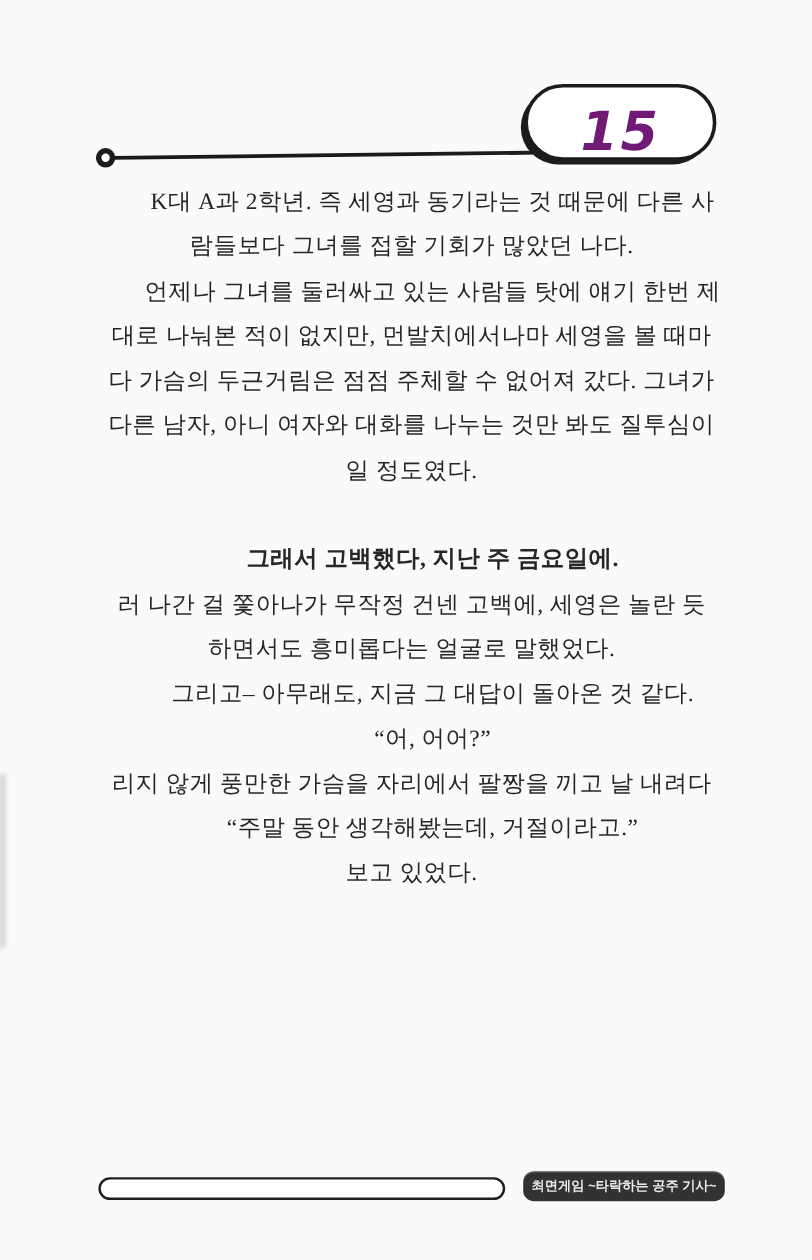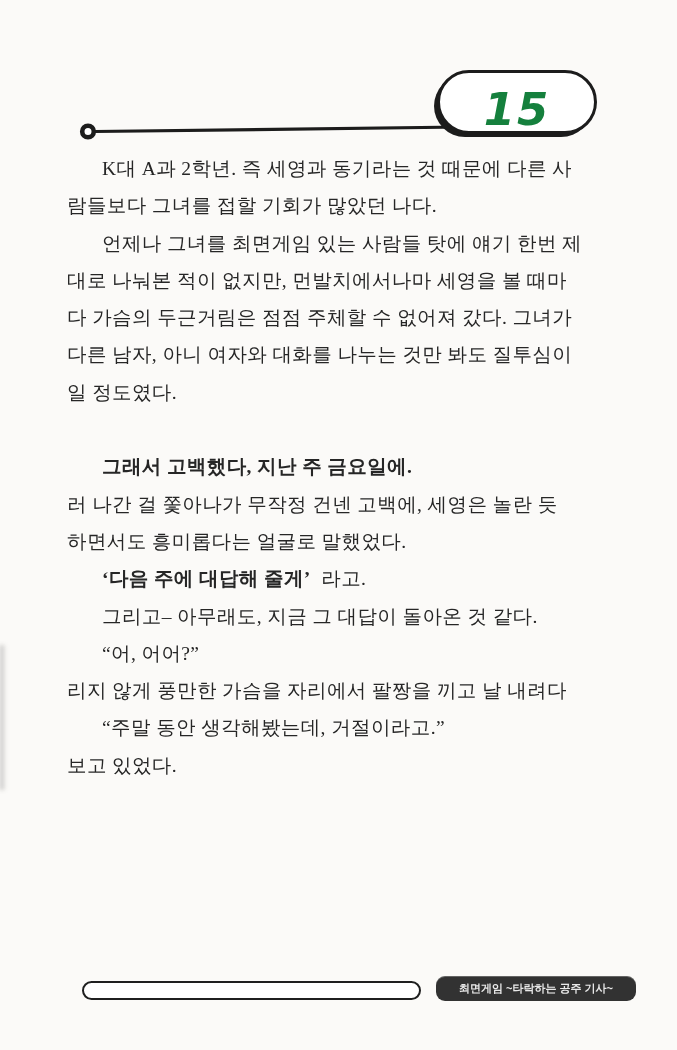--- a/index.html
+++ b/index.html
@@ -37,27 +37,27 @@
     box-shadow:-4px 4px 0 -1px #1c1c1c;
     box-sizing:border-box;
     display:flex;align-items:center;justify-content:center;
   }
   .chapter-num{
     font-family:"DejaVu Sans","Liberation Sans",sans-serif;
     font-style:italic;
     font-weight:800;
     font-size:45px;
     letter-spacing:2px;
-    color:#15803d;
+    color:#701a75;
     transform:translateY(-1px);
     margin-top:16px;
   }
   
   .text-body{
-    position:absolute;left:67px;top:150px;width:552px;
+    position:absolute;left:67px;top:150px;width:552px;text-align:center;
   }
   .line{
     height:37.3px;
     line-height:37.3px;
     font-size:19.5px;
     letter-spacing:0.4px;
     white-space:pre;
     color:var(--ink);
   }
   .line.indent{padding-left:35px;}
@@ -65,21 +65,21 @@
   .line.blank{height:37.3px;}
   
   .footer-pill{
     position:absolute;left:82px;top:981px;width:339px;height:19px;
     background:#fff;
     border:2.5px solid #1f1f1f;
     border-radius:11px;
     box-sizing:border-box;
   }
   .footer-badge{
-    position:absolute;left:436px;top:976px;width:200px;height:25px;
+    position:absolute;left:436px;top:976px;width:168px;height:25px;
     background:var(--badge-bg);
     border-radius:9px;
     display:flex;align-items:center;justify-content:center;
     box-shadow:inset 0 1px 0 rgba(255,255,255,.25);
   }
   .footer-badge span{
     font-family:"Liberation Sans","DejaVu Sans",sans-serif;
     font-weight:700;
     font-size:11px;
     letter-spacing:0px;
@@ -99,30 +99,29 @@
     <line x1="95" y1="131.5" x2="462" y2="127" stroke="#1c1c1c" stroke-width="3.2"></line>
   </svg>
 
   <div class="chapter-pill">
     <span class="chapter-num">15</span>
   </div>
 
   <div class="text-body">
       <div class="line indent"><span>K대 A과 2학년. 즉 세영과 동기라는 것 때문에 다른 사</span></div>
       <div class="line"><span>람들보다 그녀를 접할 기회가 많았던 나다.</span></div>
-      <div class="line indent"><span>언제나 그녀를 최면게임 있는 사람들 탓에 얘기 한번 제</span></div>
+      <div class="line indent"><span>언제나 그녀를 둘러싸고 있는 사람들 탓에 얘기 한번 제</span></div>
       <div class="line"><span>대로 나눠본 적이 없지만, 먼발치에서나마 세영을 볼 때마</span></div>
       <div class="line"><span>다 가슴의 두근거림은 점점 주체할 수 없어져 갔다. 그녀가</span></div>
       <div class="line"><span>다른 남자, 아니 여자와 대화를 나누는 것만 봐도 질투심이</span></div>
       <div class="line"><span>일 정도였다.</span></div>
       <div class="line blank"></div>
       <div class="line indent"><span class="bold">그래서 고백했다, 지난 주 금요일에.</span></div>
       <div class="line"><span>러 나간 걸 쫓아나가 무작정 건넨 고백에, 세영은 놀란 듯</span></div>
       <div class="line"><span>하면서도 흥미롭다는 얼굴로 말했었다.</span></div>
-      <div class="line indent"><span class="bold">‘다음 주에 대답해 줄게’</span><span>  라고.</span></div>
       <div class="line indent"><span>그리고– 아무래도, 지금 그 대답이 돌아온 것 같다.</span></div>
       <div class="line indent"><span>“어, 어어?”</span></div>
       <div class="line"><span>리지 않게 풍만한 가슴을 자리에서 팔짱을 끼고 날 내려다</span></div>
       <div class="line indent"><span>“주말 동안 생각해봤는데, 거절이라고.”</span></div>
       <div class="line"><span>보고 있었다.</span></div>
     </div>
 
   <div class="footer-pill"></div>
   <div class="footer-badge">
     <span>최면게임 ~타락하는 공주 기사~</span>

